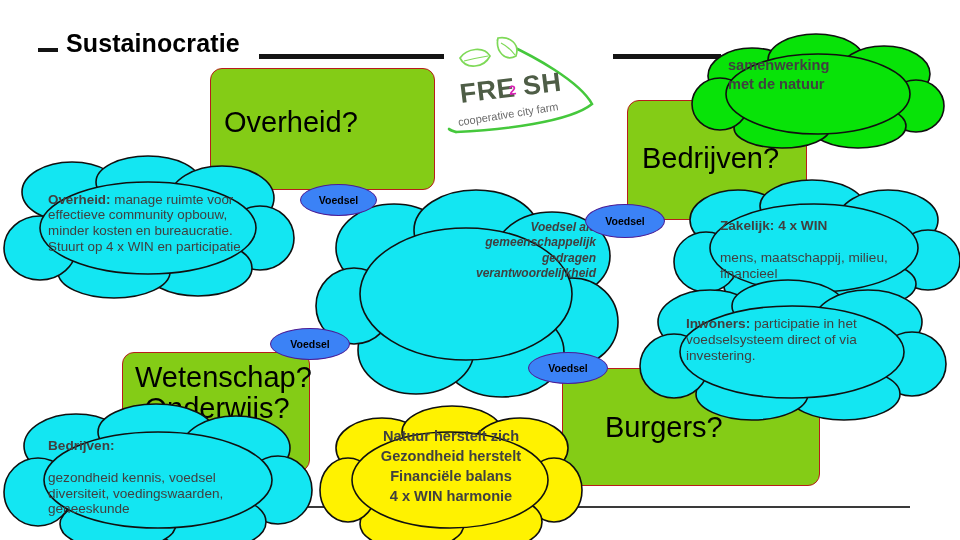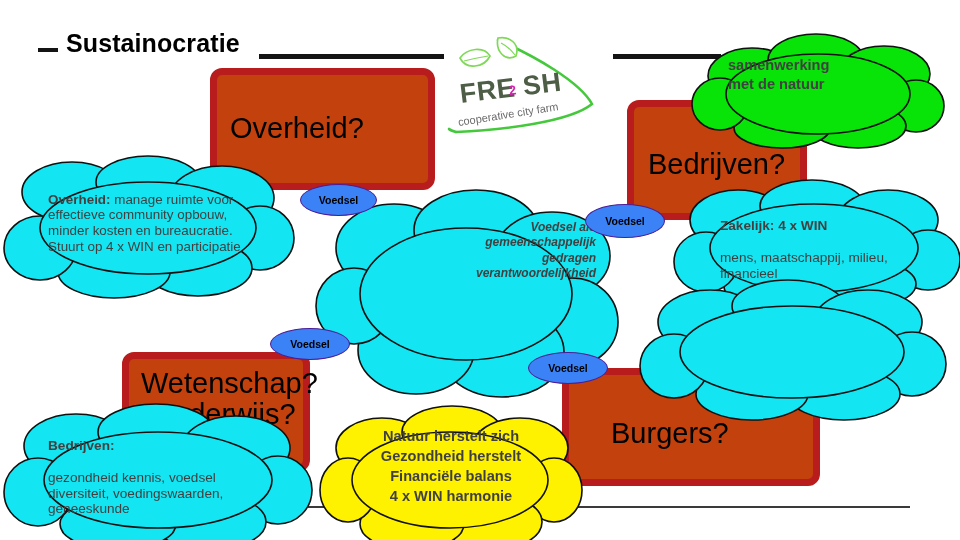--- a/index.html
+++ b/index.html
@@ -19,21 +19,21 @@
     position:absolute;left:66px;top:17px;
     font-size:25px;font-weight:bold;letter-spacing:.1px;color:#000;
     white-space:nowrap;
   }
   .hdr-rule-a{position:absolute;left:259px;top:42px;width:185px;height:5px;background:#141414;}
   .hdr-rule-b{position:absolute;left:613px;top:42px;width:108px;height:5px;background:#141414;}
   .foot-rule{position:absolute;left:272px;top:494px;width:638px;height:2px;background:#3a3a3a;}
 
   
   .obox{
-    position:absolute;background:#c2410c;border:7px solid #b91c1c;
+    position:absolute;background:#84cc16;border:1px solid #b91c1c;
     border-radius:12px;box-sizing:border-box;
   }
   .obox .olabel{
     position:absolute;font-size:29px;color:#000;white-space:pre-line;line-height:1.08;
   }
   #box-overheid{left:210px;top:56px;width:225px;height:122px;}
   #box-overheid .olabel{left:13px;top:38px;}
   #box-bedrijven{left:627px;top:88px;width:180px;height:120px;border-radius:12px;}
   #box-bedrijven .olabel{left:14px;top:42px;}
   #box-wetenschap{left:122px;top:340px;width:188px;height:120px;}
@@ -173,20 +173,23 @@
         <ellipse cx="70" cy="42" rx="52" ry="32"></ellipse>
         <ellipse cx="148" cy="26" rx="56" ry="26"></ellipse>
         <ellipse cx="228" cy="42" rx="54" ry="32"></ellipse>
         <ellipse cx="272" cy="84" rx="34" ry="32"></ellipse>
         <ellipse cx="204" cy="114" rx="56" ry="26"></ellipse>
         <ellipse cx="112" cy="114" rx="56" ry="26"></ellipse>
         <ellipse cx="34" cy="86" rx="34" ry="32"></ellipse>
         <ellipse cx="152" cy="72" rx="112" ry="46"></ellipse>
       </g>
     </svg>
+    <div class="ctext" style="left:46px;top:20px;width:200px;font-size:13.6px;">
+      <b>Inwoners:</b><span> participatie in het voedselsysteem direct of via investering.</span>
+    </div>
   </div>
 
   <div class="cloud" id="cl-wetenschap" style="left:4px;top:392px;">
     <svg width="310" height="146" viewBox="0 0 310 146">
       <g fill="#13E6F2" stroke="#101010" stroke-width="1.6">
         <ellipse cx="72" cy="42" rx="52" ry="32"></ellipse>
         <ellipse cx="152" cy="28" rx="58" ry="28"></ellipse>
         <ellipse cx="232" cy="44" rx="54" ry="32"></ellipse>
         <ellipse cx="274" cy="86" rx="34" ry="34"></ellipse>
         <ellipse cx="206" cy="118" rx="56" ry="28"></ellipse>

